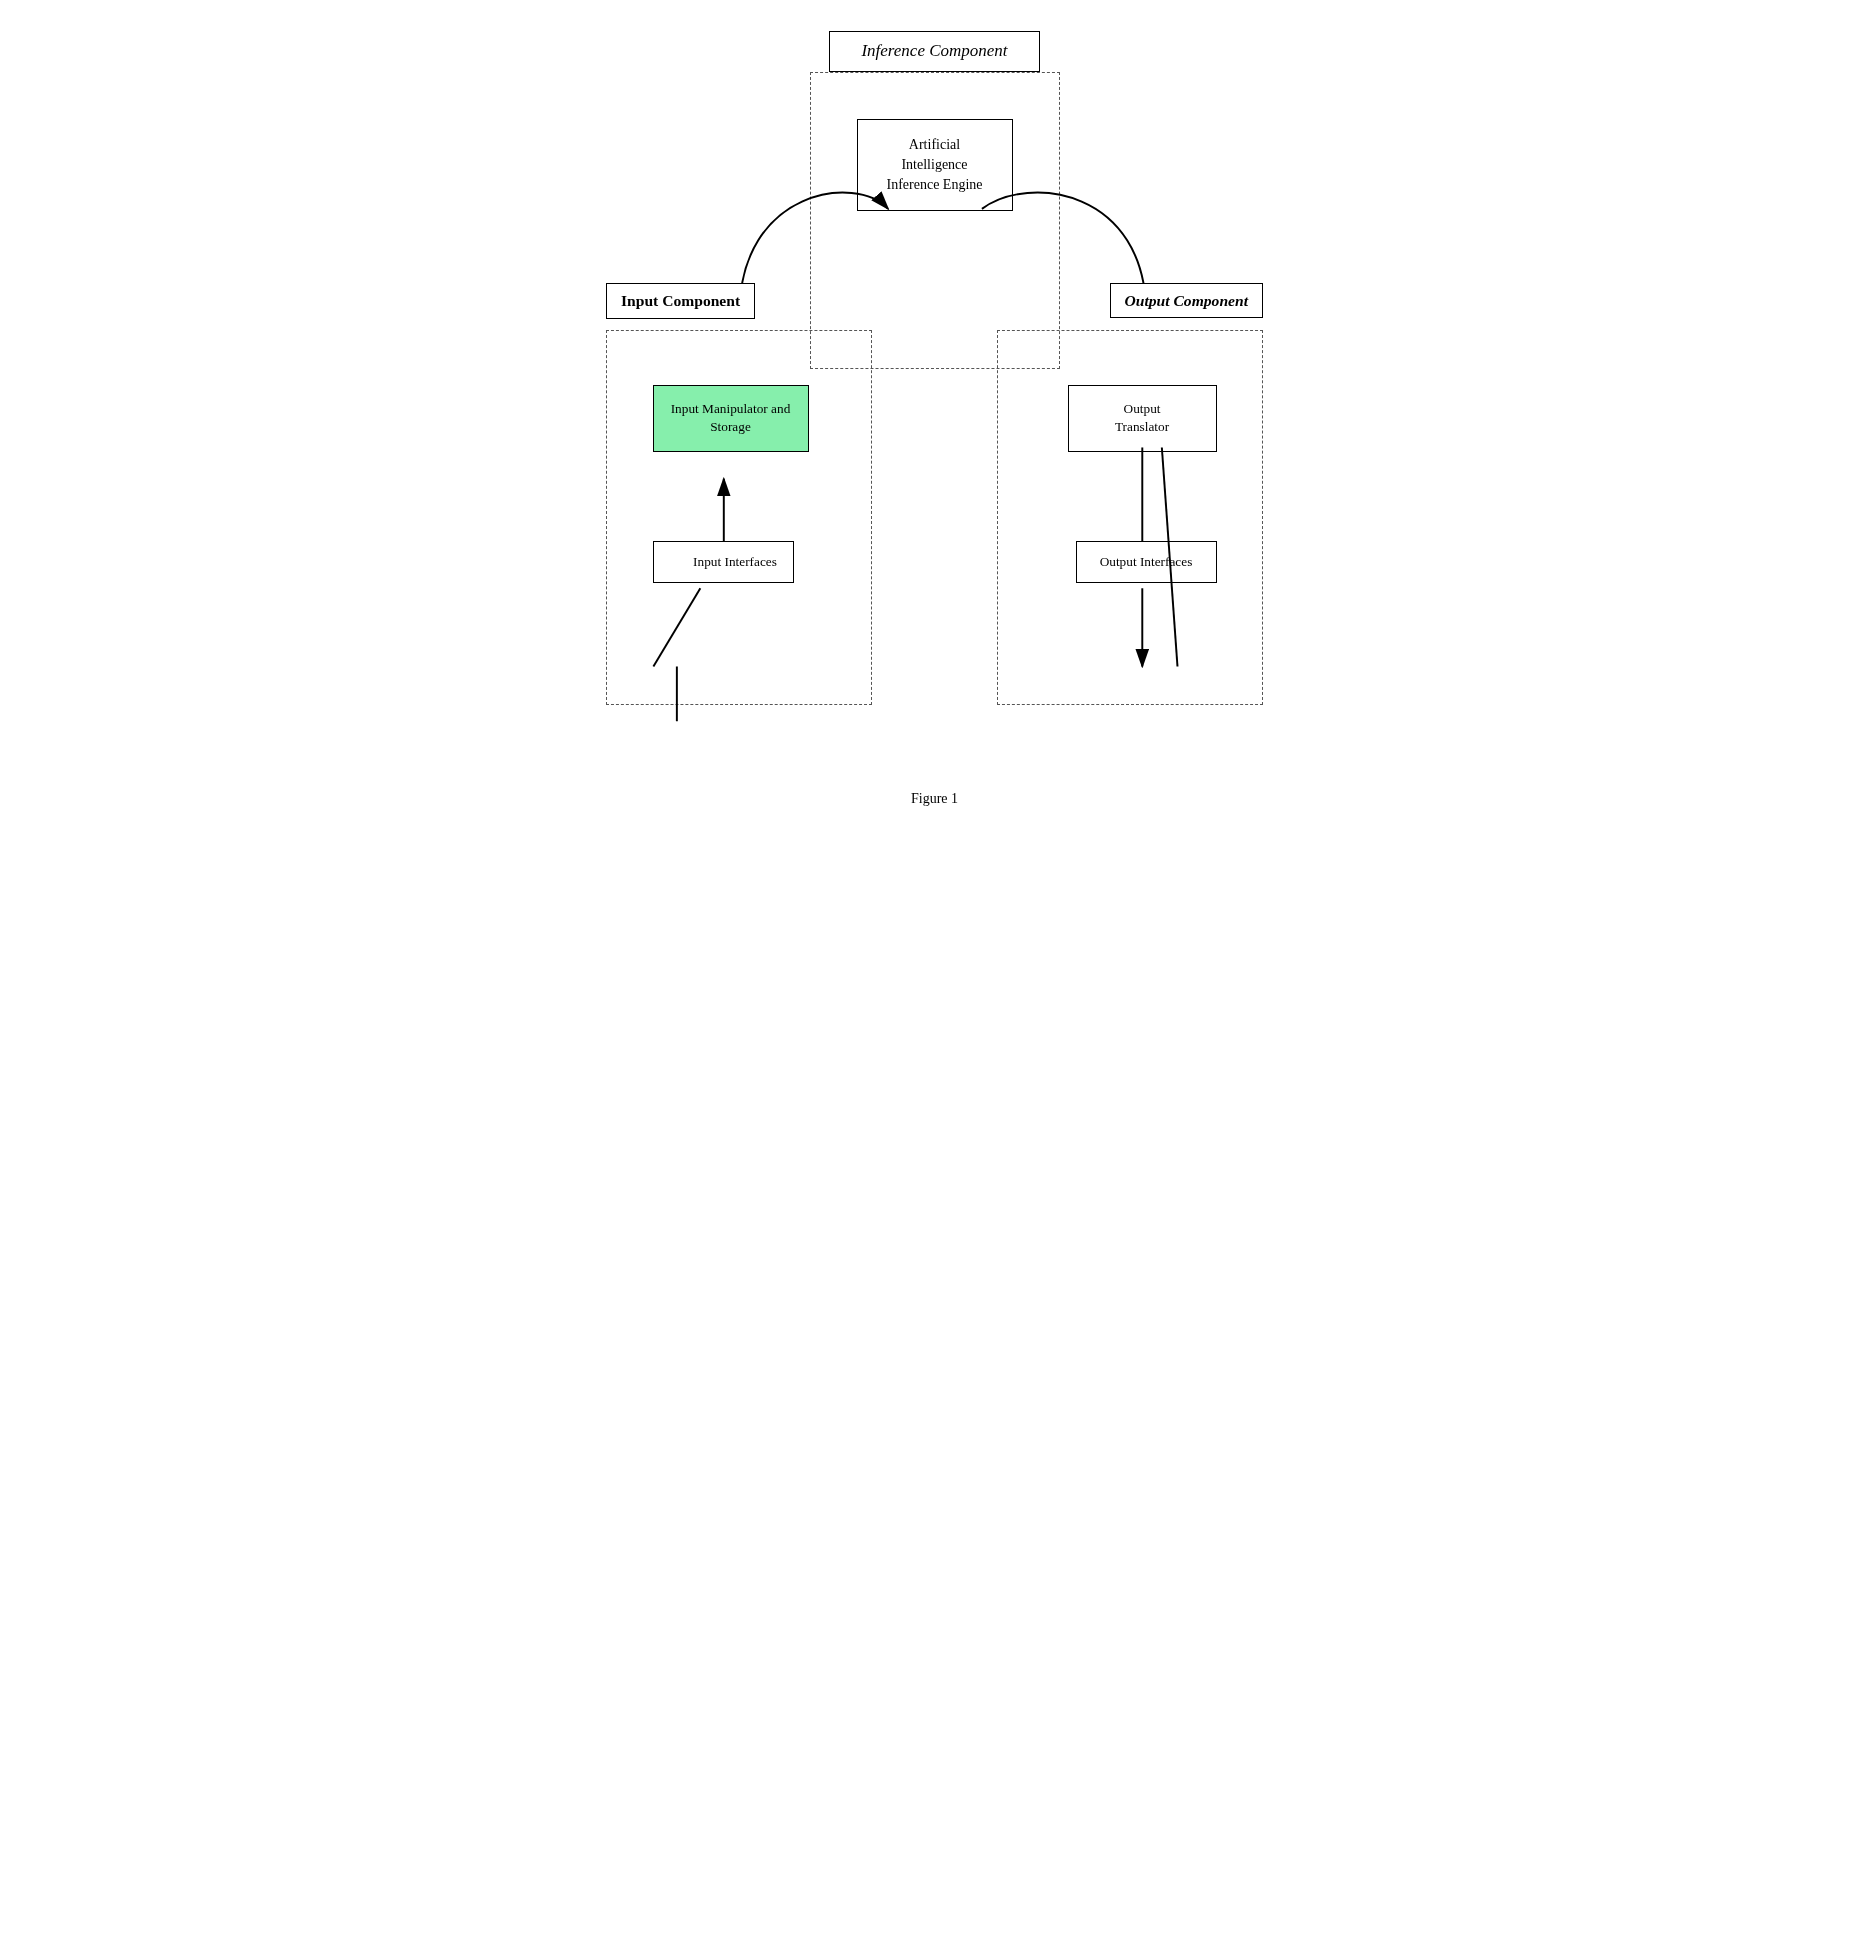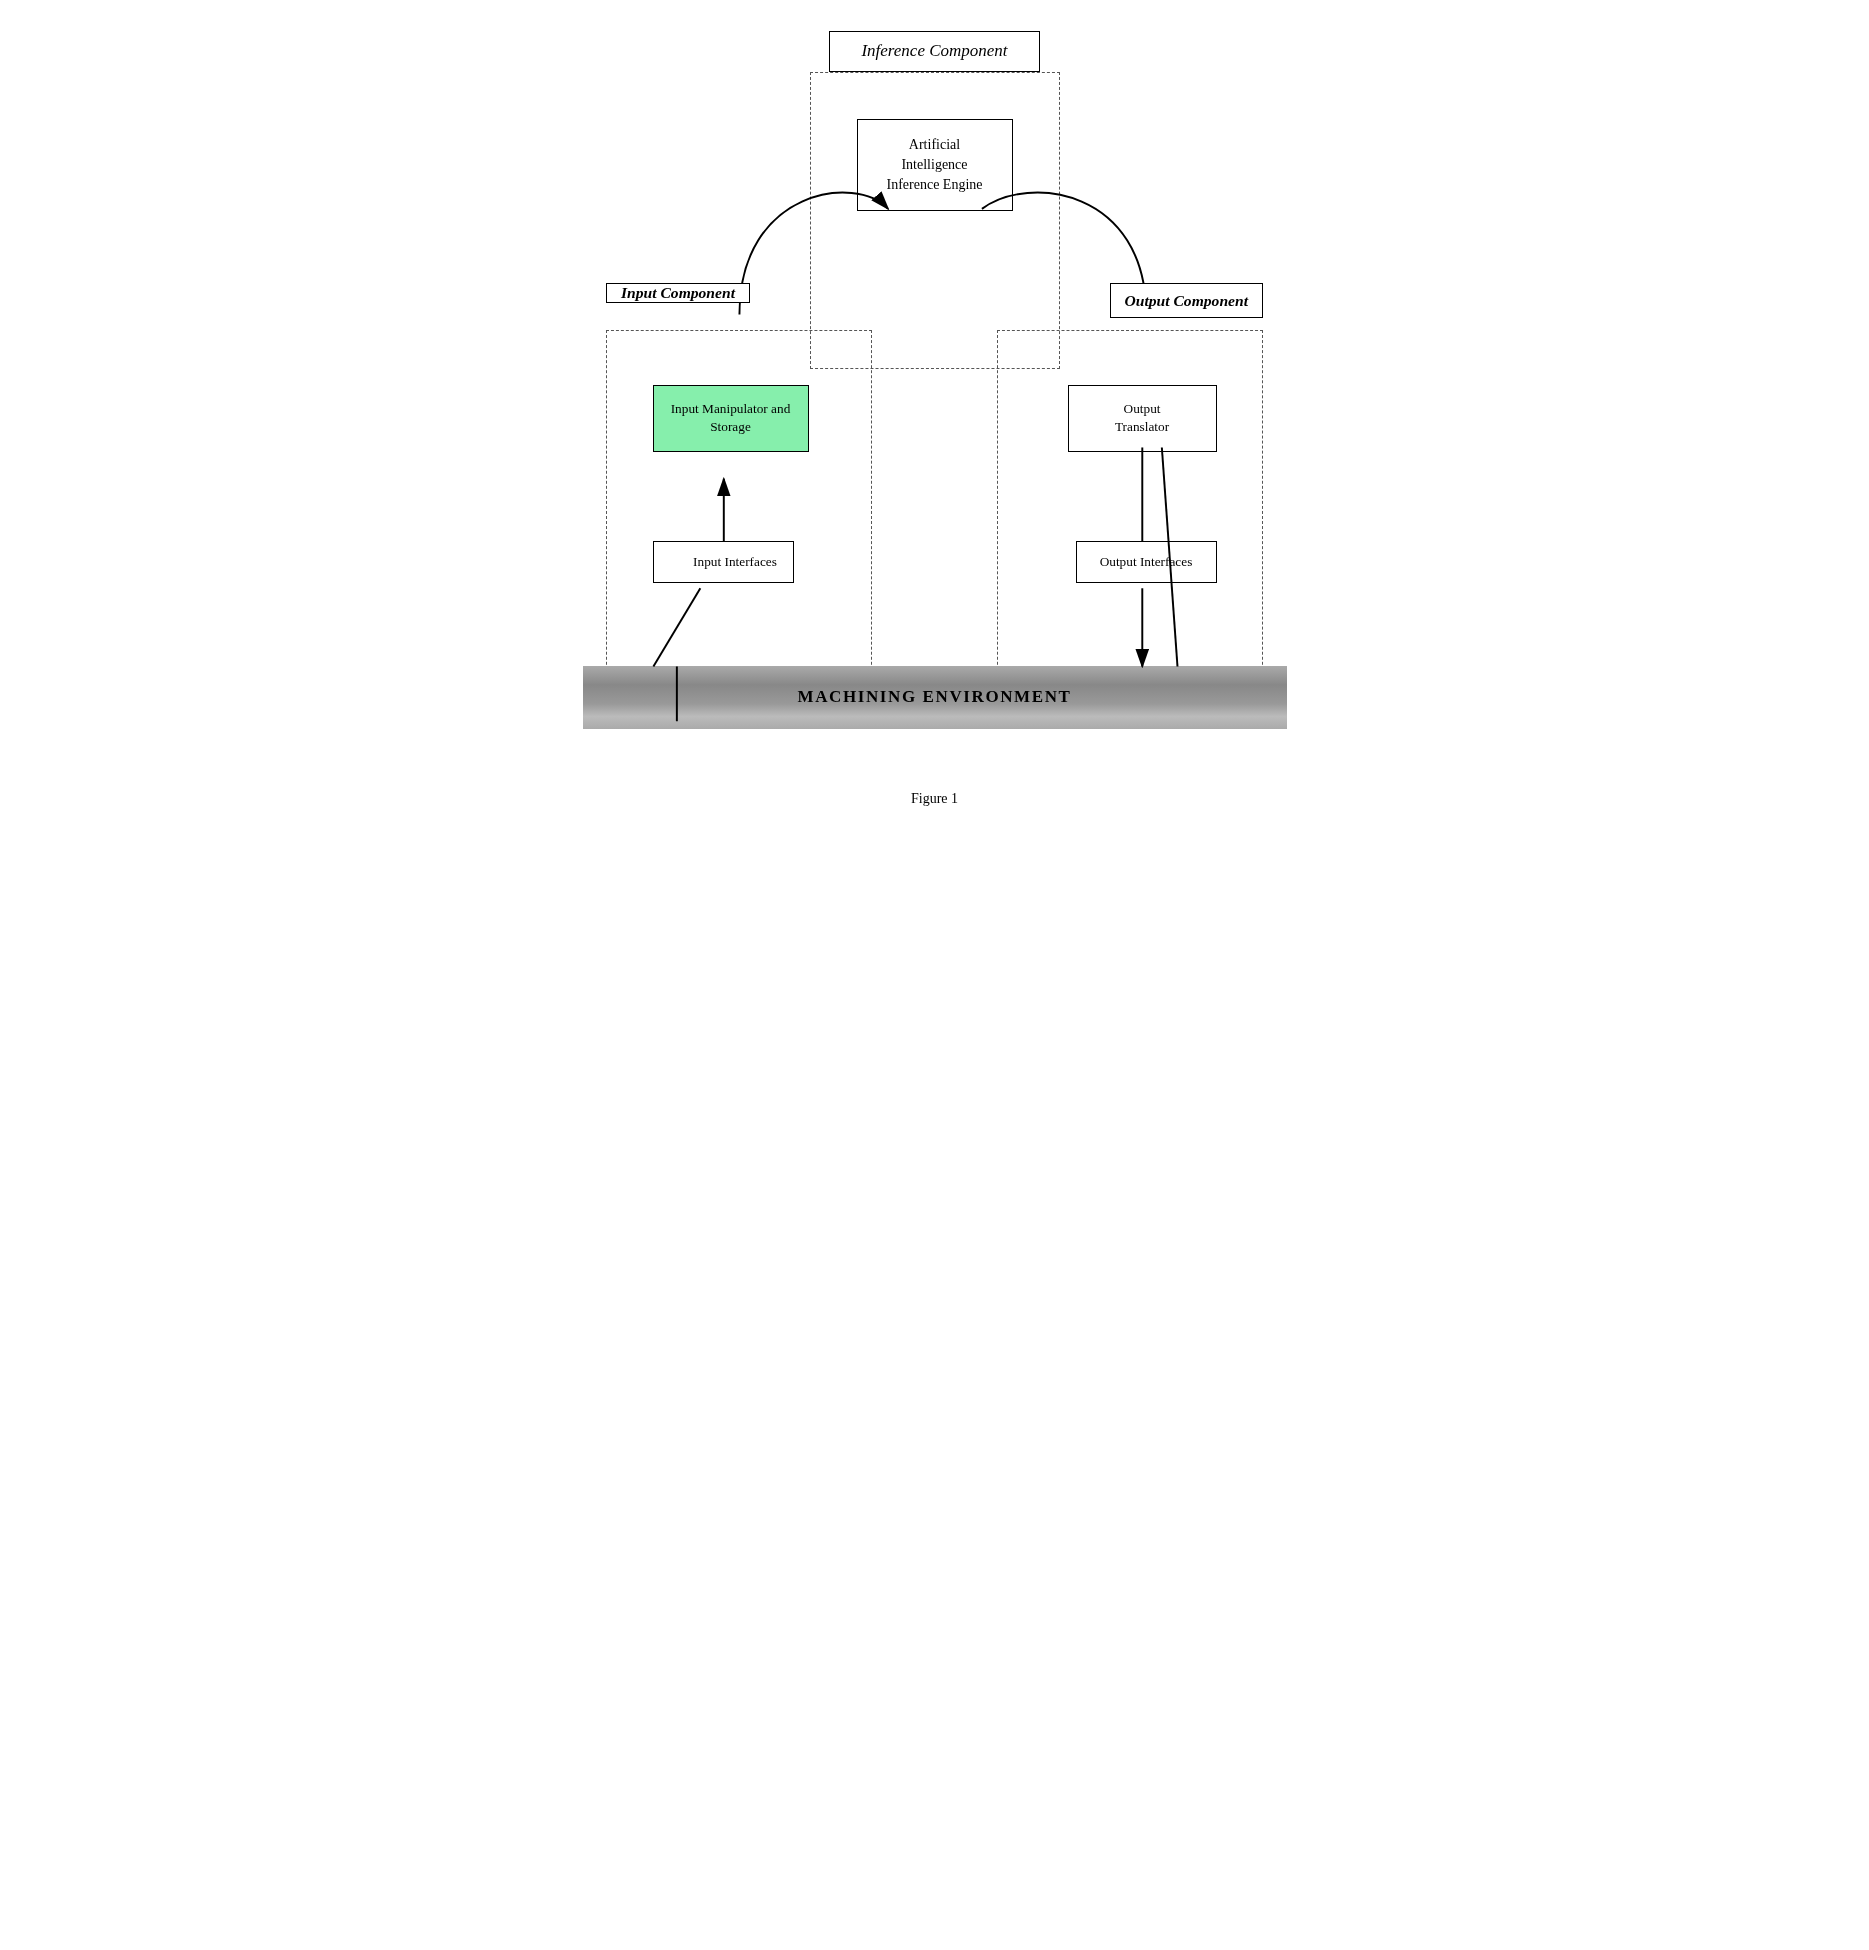--- a/index.html
+++ b/index.html
@@ -57,24 +57,23 @@
       top: 47px;
       left: 50%;
       transform: translateX(-50%);
       width: 156px;
       z-index: 5;
     }
 
     
     .input-component-label {
       border: 1.6px solid #000;
-      padding: 0 14px;
+      padding: 8px 14px;
       font-size: 15.6px;
       font-weight: bold;
-      font-style: italic;
       background: #fff;
       position: absolute;
       top: 211px;
       left: 23.5px;
       z-index: 10;
       white-space: nowrap;
     }
 
     
     .output-component-label {
@@ -253,23 +252,20 @@
     </div>
 
     <div class="output-translator-box">
       <span>Output Translator</span>
     </div>
 
     <div class="output-interfaces-box">
       <span>Output Interfaces</span>
     </div>
 
-    <div class="machining-bar">
-      <span class="machining-bar-text">MACHINING ENVIRONMENT</span>
-    </div>
 
     <svg class="svg-overlay" viewBox="0 0 900 900" xmlns="http://www.w3.org/2000/svg">
 
       <defs>
         <marker id="arrowhead" markerWidth="10" markerHeight="7" refX="9" refY="3.5" orient="auto">
           <polygon points="0 0, 10 3.5, 0 7" fill="#000"></polygon>
         </marker>
         <marker id="arrowhead2" markerWidth="10" markerHeight="7" refX="9" refY="3.5" orient="auto">
           <polygon points="0 0, 10 3.5, 0 7" fill="#000"></polygon>
         </marker>

